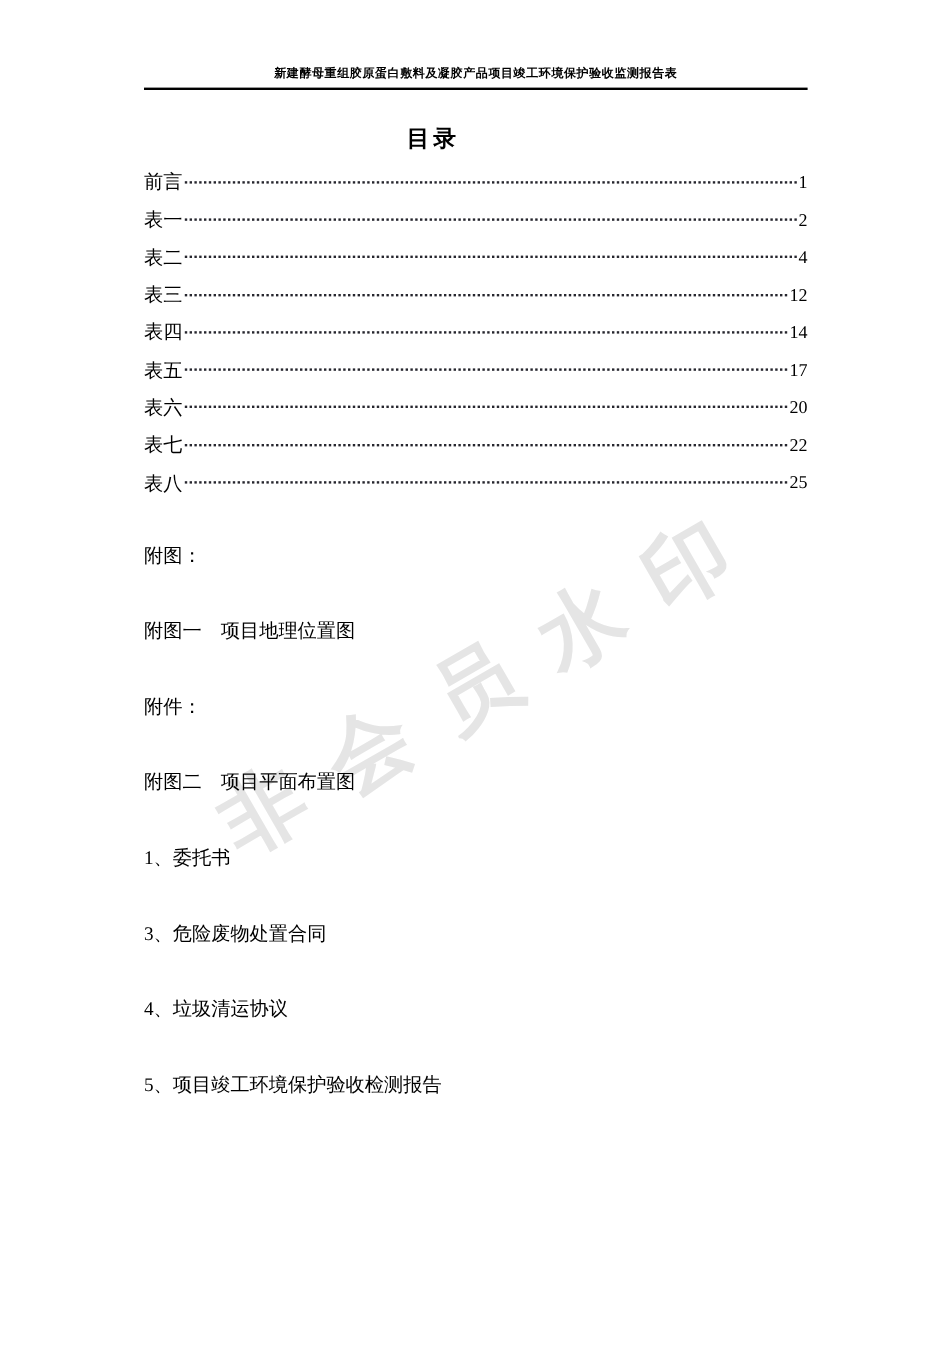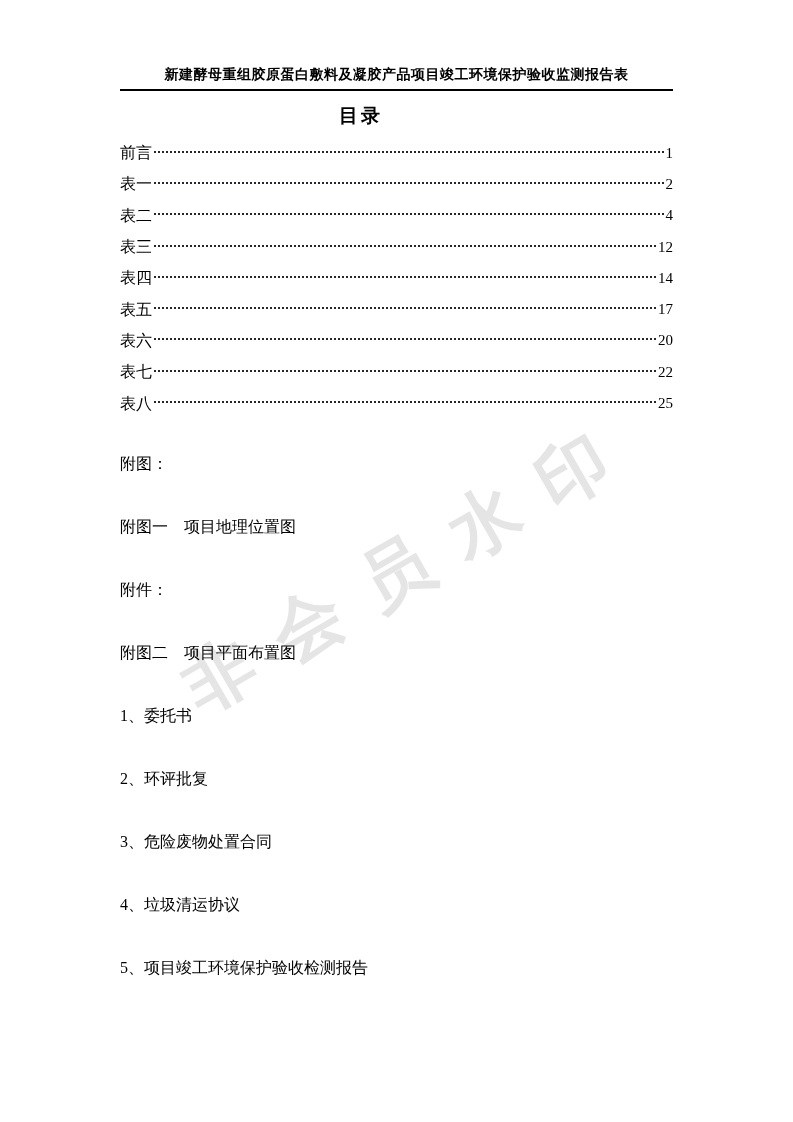--- a/index.html
+++ b/index.html
@@ -32,27 +32,26 @@
     user-select: none;
   }
 
   
   .page-header {
     position: absolute;
     left: 120px;
     top: 54px;
     width: 553px;
     text-align: center;
-    font-size: 14px;
+    font-size: 10px;
     font-weight: bold;
     letter-spacing: 0.5px;
     padding-bottom: 5px;
     border-bottom: 2px solid #000000;
     z-index: 1;
-    margin-top: 12px;
   }
 
   
   .doc-title {
     position: absolute;
     left: 0;
     top: 103px;
     width: 722px;
     text-align: center;
     font-size: 19px;
@@ -176,17 +175,16 @@
   </div>
 
 </div>
 
 <div class="appendix">
   <div class="appendix-line">附图：</div>
   <div class="appendix-line">附图一　项目地理位置图</div>
   <div class="appendix-line">附件：</div>
   <div class="appendix-line">附图二　项目平面布置图</div>
   <div class="appendix-line">1、委托书</div>
-  <div class="appendix-line">2、环评批复</div>
   <div class="appendix-line">3、危险废物处置合同</div>
   <div class="appendix-line">4、垃圾清运协议</div>
   <div class="appendix-line">5、项目竣工环境保护验收检测报告</div>
 </div>
 
 </body></html>

